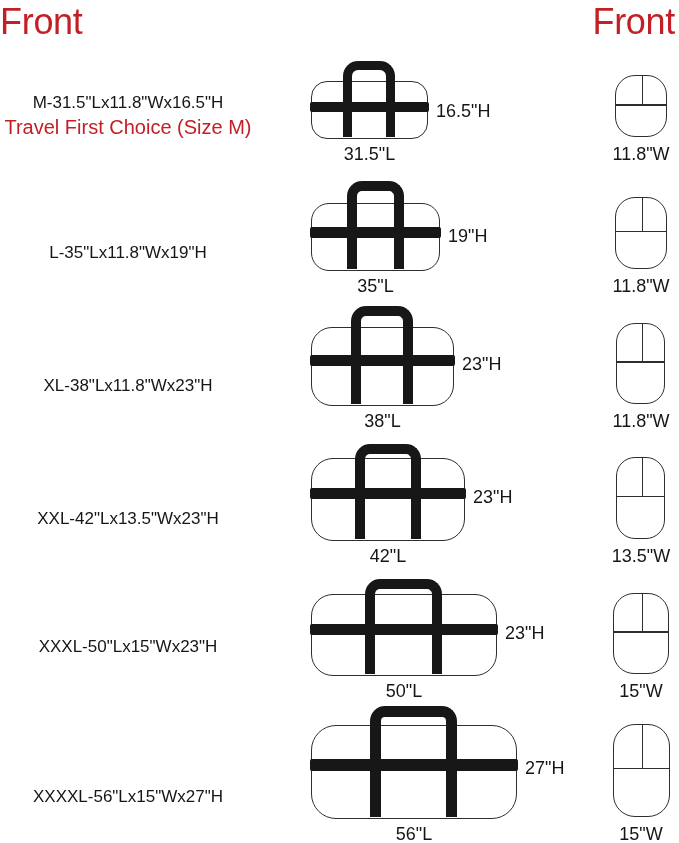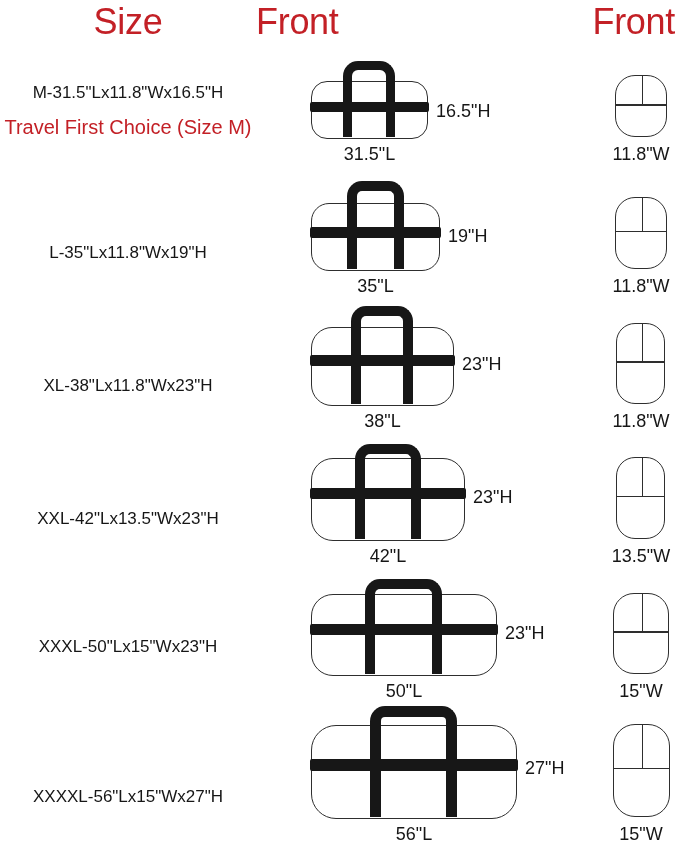--- a/index.html
+++ b/index.html
@@ -23,21 +23,21 @@
   .h-side{margin-left:auto;width:132px;text-align:right;padding-right:4px;}
 
   
   .row{display:flex;align-items:flex-end;height:calc(var(--rh)*1px);}
 
   .size-cell{
     width:256px;display:flex;flex-direction:column;justify-content:flex-end;
     align-items:center;text-align:center;margin-bottom:calc(var(--tmb)*1px);
   }
   .size-label{font-size:17px;color:var(--text);white-space:nowrap;}
-  .size-note{font-size:20px;color:var(--accent);margin-top:13px;white-space:nowrap;}
+  .size-note{font-size:20px;color:var(--accent);margin-top:3px;white-space:nowrap;}
 
   .front-cell{width:325px;}
   .bag-figure{
     position:relative;margin-left:55px;
     width:calc(var(--bw)*1px);
     height:calc((var(--rise) + var(--bh))*1px + 26px);
   }
   .bag-body{
     position:absolute;left:0;top:calc(var(--rise)*1px);
     width:calc(var(--bw)*1px);height:calc(var(--bh)*1px);
@@ -85,21 +85,20 @@
   .side-vline{position:absolute;left:52%;top:0;width:1.4px;height:47%;background:var(--line);}
   .side-hline{position:absolute;left:0;right:0;top:47%;height:1.4px;background:var(--line);}
   .side-w-label{margin-top:7px;font-size:18px;color:var(--text);white-space:nowrap;}
 </style>
 </head>
 <body>
 
 <div class="page">
 
   <div class="header">
-    <div class="hcell h-size">Size</div>
     <div class="hcell h-front">Front</div>
     <div class="hcell h-side">Front</div>
   </div>
 
   <div id="rows">
   <section class="row" style="--bw: 117; --bh: 58; --rise: 20; --strap: 9; --rh: 108; --sw: 52; --sh: 62; --tmb: 26; --br: 16; --sr: 20;">
     <div class="size-cell">
       <div class="size-label">M-31.5"Lx11.8"Wx16.5"H</div>
       <div class="size-note">Travel First Choice (Size M)</div>
     </div>

